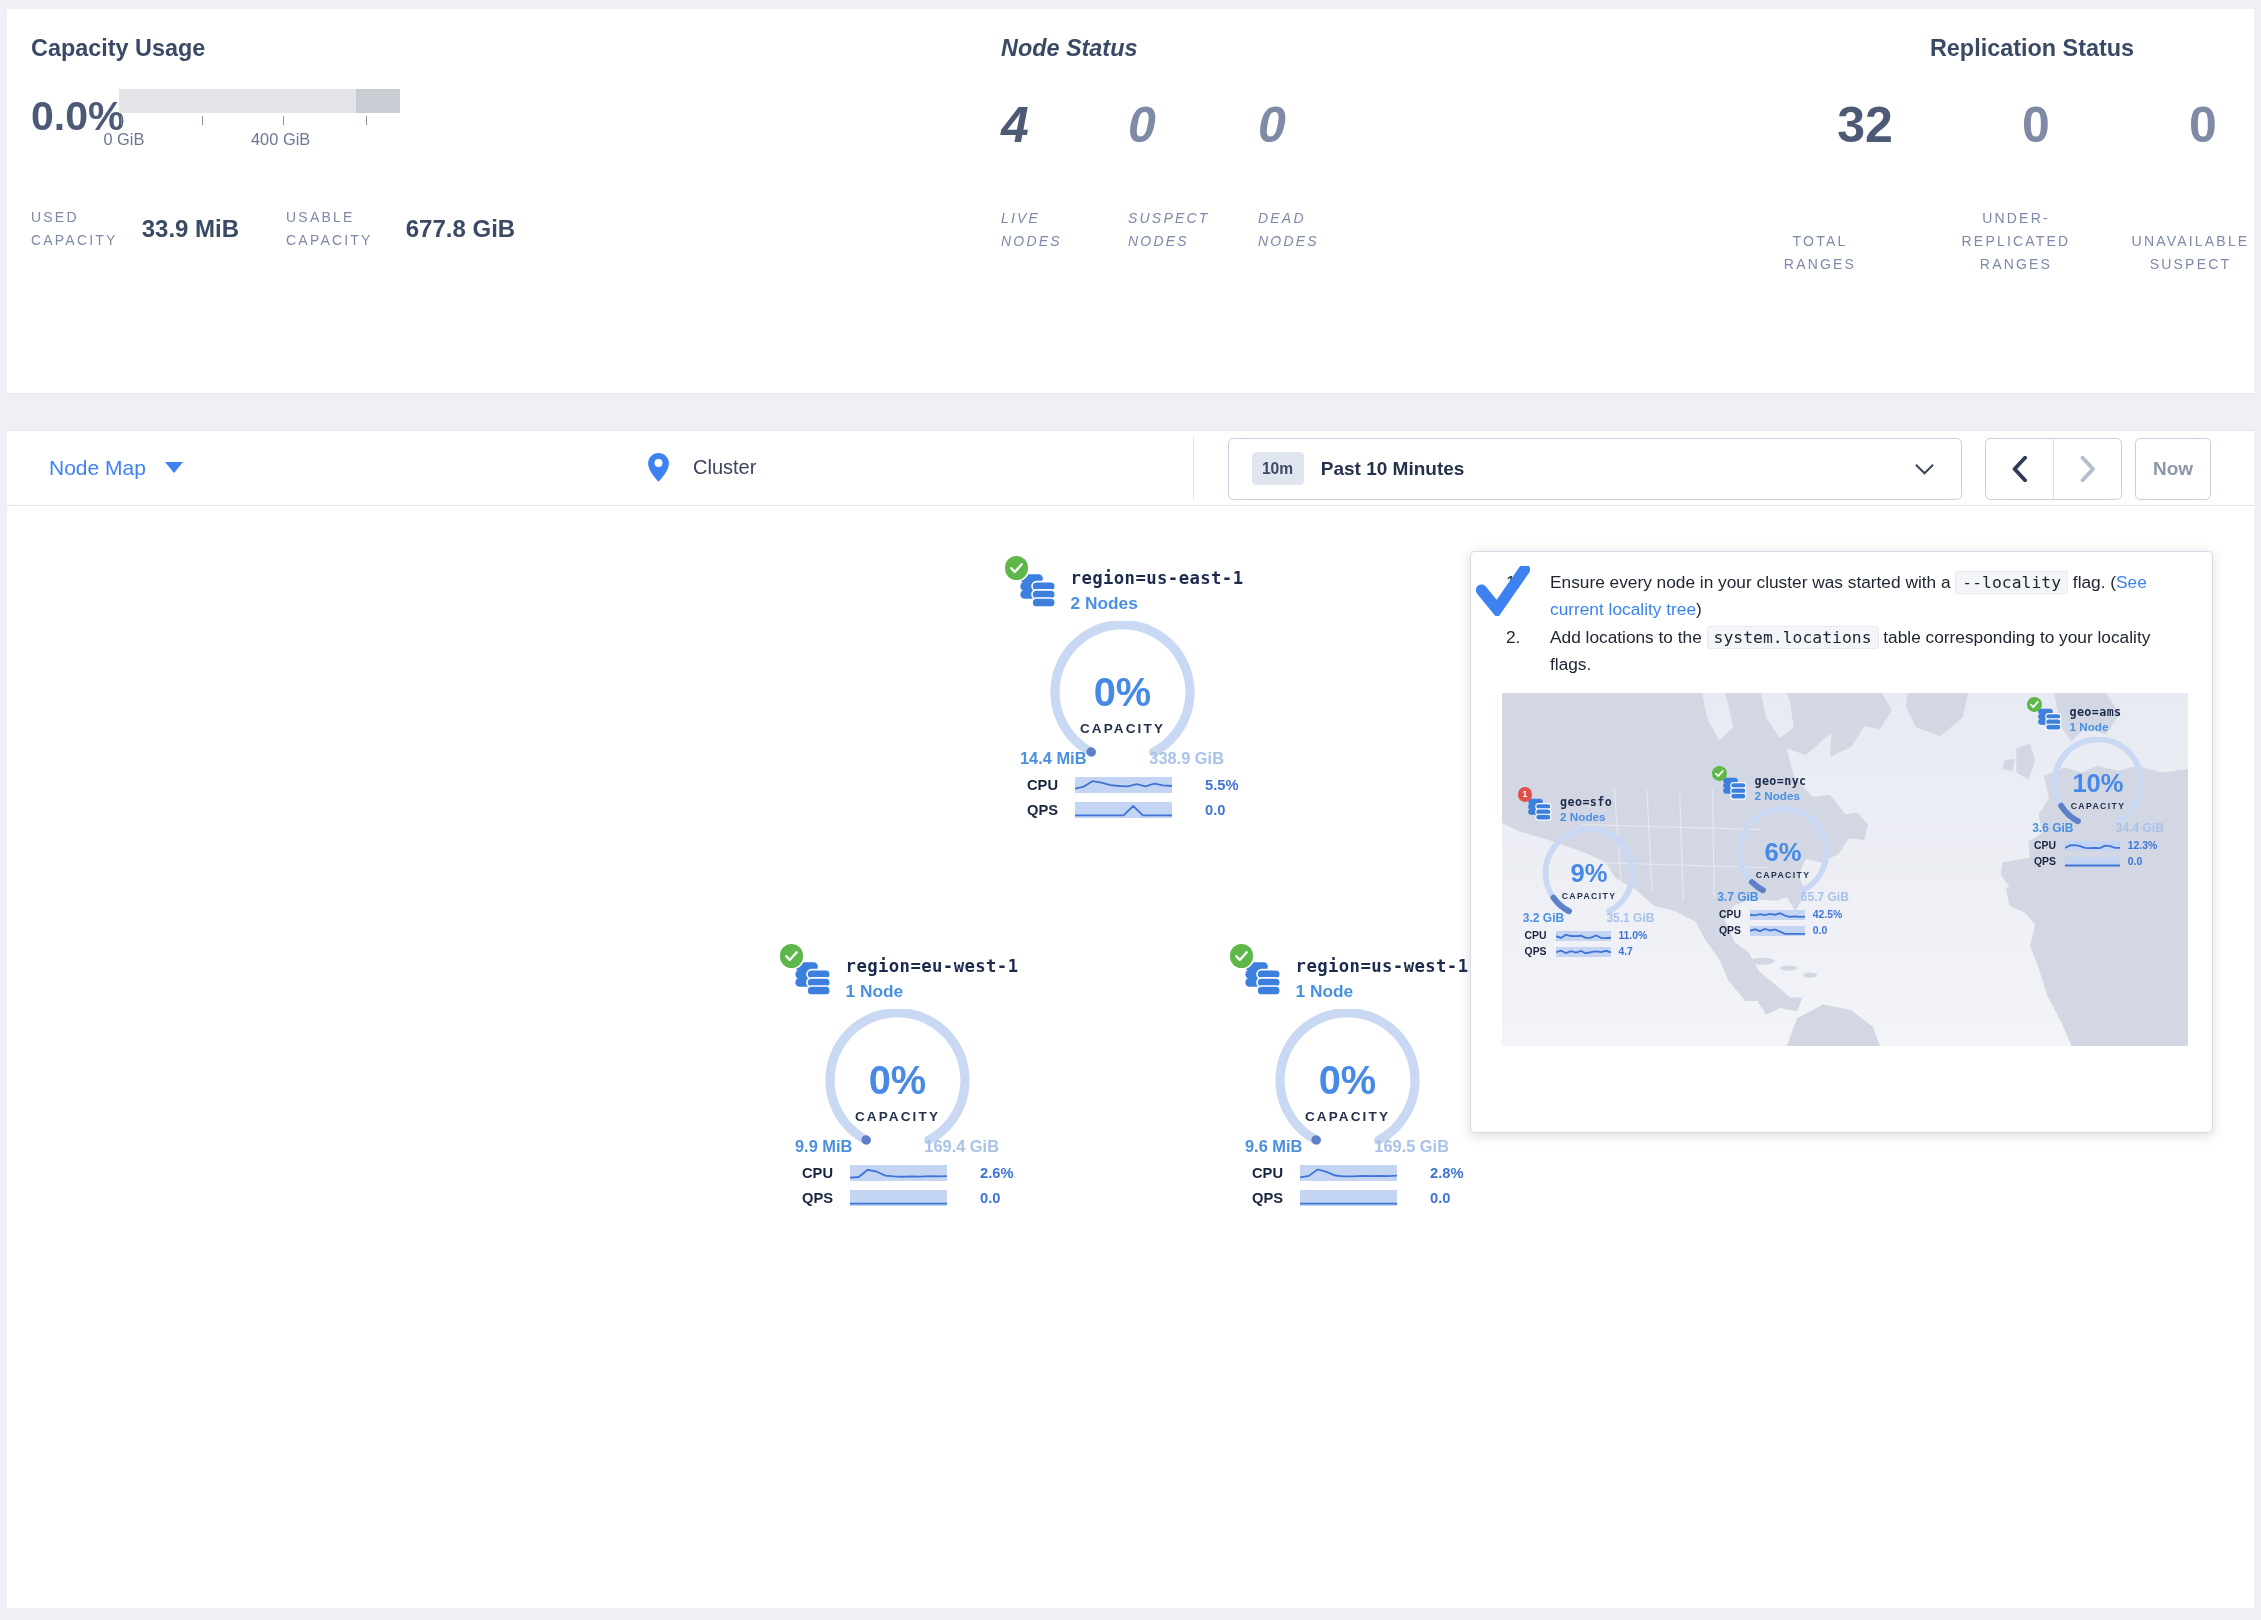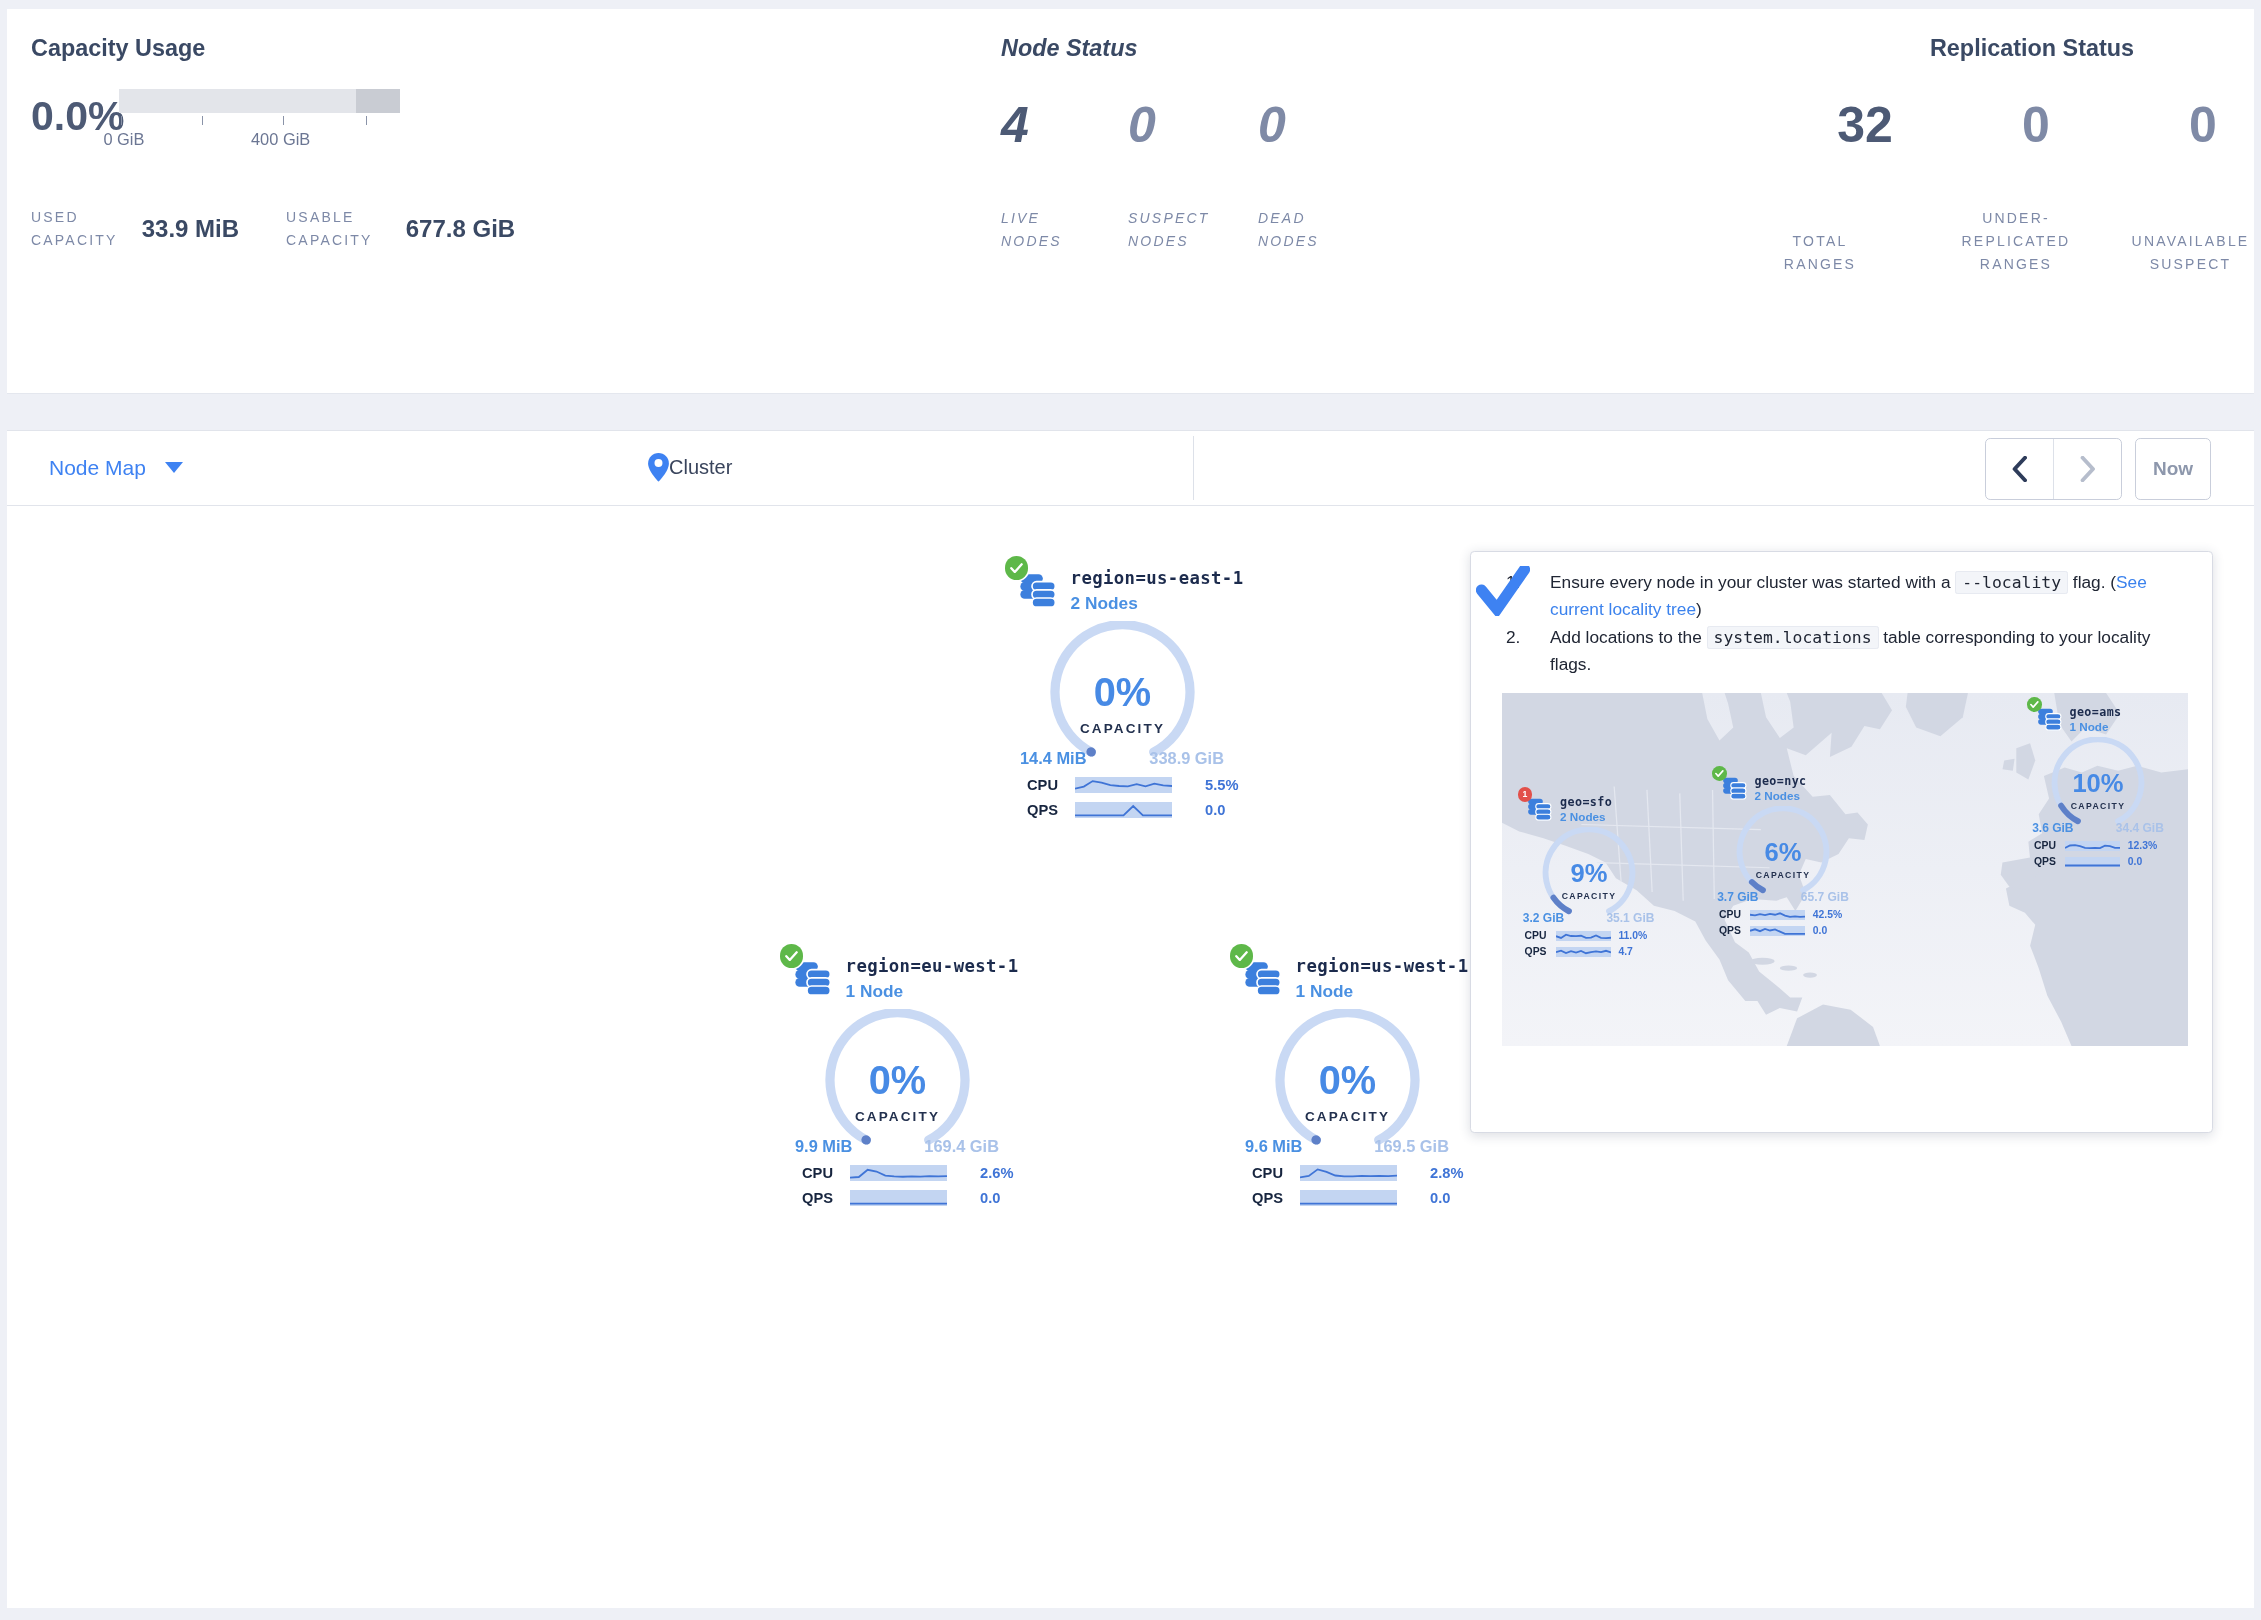--- a/index.html
+++ b/index.html
@@ -34,21 +34,21 @@
   .lab-grid { display:grid; align-items:end; margin-top:57px; }
   .sec-nodes .lab-grid { grid-template-columns:127px 130px 130px; }
   .sec-repl .lab-grid { grid-template-columns:172px 170px 164px; }
   .lab-grid .stat-label { display:block; }
   .w90{width:82px;} .w130{width:130px;} .w140{width:139px;}
 
   
   .toolbar { height:76px; margin-top:36px; border-top:0.9px solid #e1e4eb; border-bottom:0.9px solid #e1e4eb; display:flex; align-items:center; }
   .view-sel { position:absolute; left:42px; display:flex; align-items:center; gap:19px; color:#3e82f2; font-size:21px; cursor:pointer; }
   .caret-down { width:0; height:0; border-left:9.5px solid transparent; border-right:9.5px solid transparent; border-top:11.3px solid #3e82f2; display:inline-block; }
-  .crumb { position:absolute; left:641px; display:flex; align-items:center; gap:0; font-size:20px; color:#39445c; }
+  .crumb { position:absolute; left:641px; display:flex; align-items:center; gap:24px; font-size:20px; color:#39445c; }
   .tb-divider { position:absolute; left:1186px; top:5.2px; bottom:5.2px; width:0.9px; background:#dde1e9; }
   .time-box { position:absolute; left:1221px; top:7px; width:734px; height:62px; border:0.9px solid #c9cedb; border-radius:5.2px; background:#fff; display:flex; align-items:center; cursor:pointer; }
   .time-badge { background:#e1e5ef; border-radius:4.3px; font-size:15.6px; font-weight:bold; color:#3c4a66; padding:7.8px 10.4px; margin:0 17.3px 0 22.5px; }
   .time-label { font-size:19px; font-weight:bold; color:#26324c; }
   .time-chev { position:absolute; right:26px; }
   .arrow-group { position:absolute; left:1978px; top:7px; width:137px; height:62px; border:0.9px solid #c9cedb; border-radius:5.2px; display:flex; }
   .arrow-cell { flex:1; display:flex; align-items:center; justify-content:center; cursor:pointer; }
   .arrow-cell + .arrow-cell { border-left:0.9px solid #dde1e9; }
   .now-btn { position:absolute; left:2128px; top:7px; width:76px; height:62px; border:0.9px solid #c9cedb; border-radius:5.2px; display:flex; align-items:center; justify-content:center; font-size:19px; font-weight:bold; color:#8d97ac; cursor:pointer; }
 
@@ -182,20 +182,27 @@
     <span class="caret-down"></span>
   </div>
   <div class="crumb">
     <svg width="21" height="28.6" viewBox="0 0 24 33">
       <path d="M12 0 C5.4 0 0 5.4 0 12 c0 9 12 21 12 21 s12 -12 12 -21 C24 5.4 18.6 0 12 0 Z" fill="#3e82f2"></path>
       <circle cx="12" cy="11.5" r="4.6" fill="#fff"></circle>
     </svg>
     <span>Cluster</span>
   </div>
   <div class="tb-divider"></div>
+  <div class="time-box">
+    <span class="time-badge">10m</span>
+    <span class="time-label">Past 10 Minutes</span>
+    <svg class="time-chev" width="21" height="12" viewBox="0 0 24 14">
+      <polyline points="2,2 12,12 22,2" fill="none" stroke="#3c465e" stroke-width="2.4"></polyline>
+    </svg>
+  </div>
   <div class="arrow-group">
     <div class="arrow-cell">
       <svg width="15.6" height="26" viewBox="0 0 18 30">
         <polyline points="15,2 3,15 15,28" fill="none" stroke="#2e3c5a" stroke-width="4.5" stroke-linecap="round" stroke-linejoin="round"></polyline>
       </svg>
     </div>
     <div class="arrow-cell">
       <svg width="15.6" height="26" viewBox="0 0 18 30">
         <polyline points="3,2 15,15 3,28" fill="none" stroke="#b6bdcc" stroke-width="4.5" stroke-linecap="round" stroke-linejoin="round"></polyline>
       </svg>

